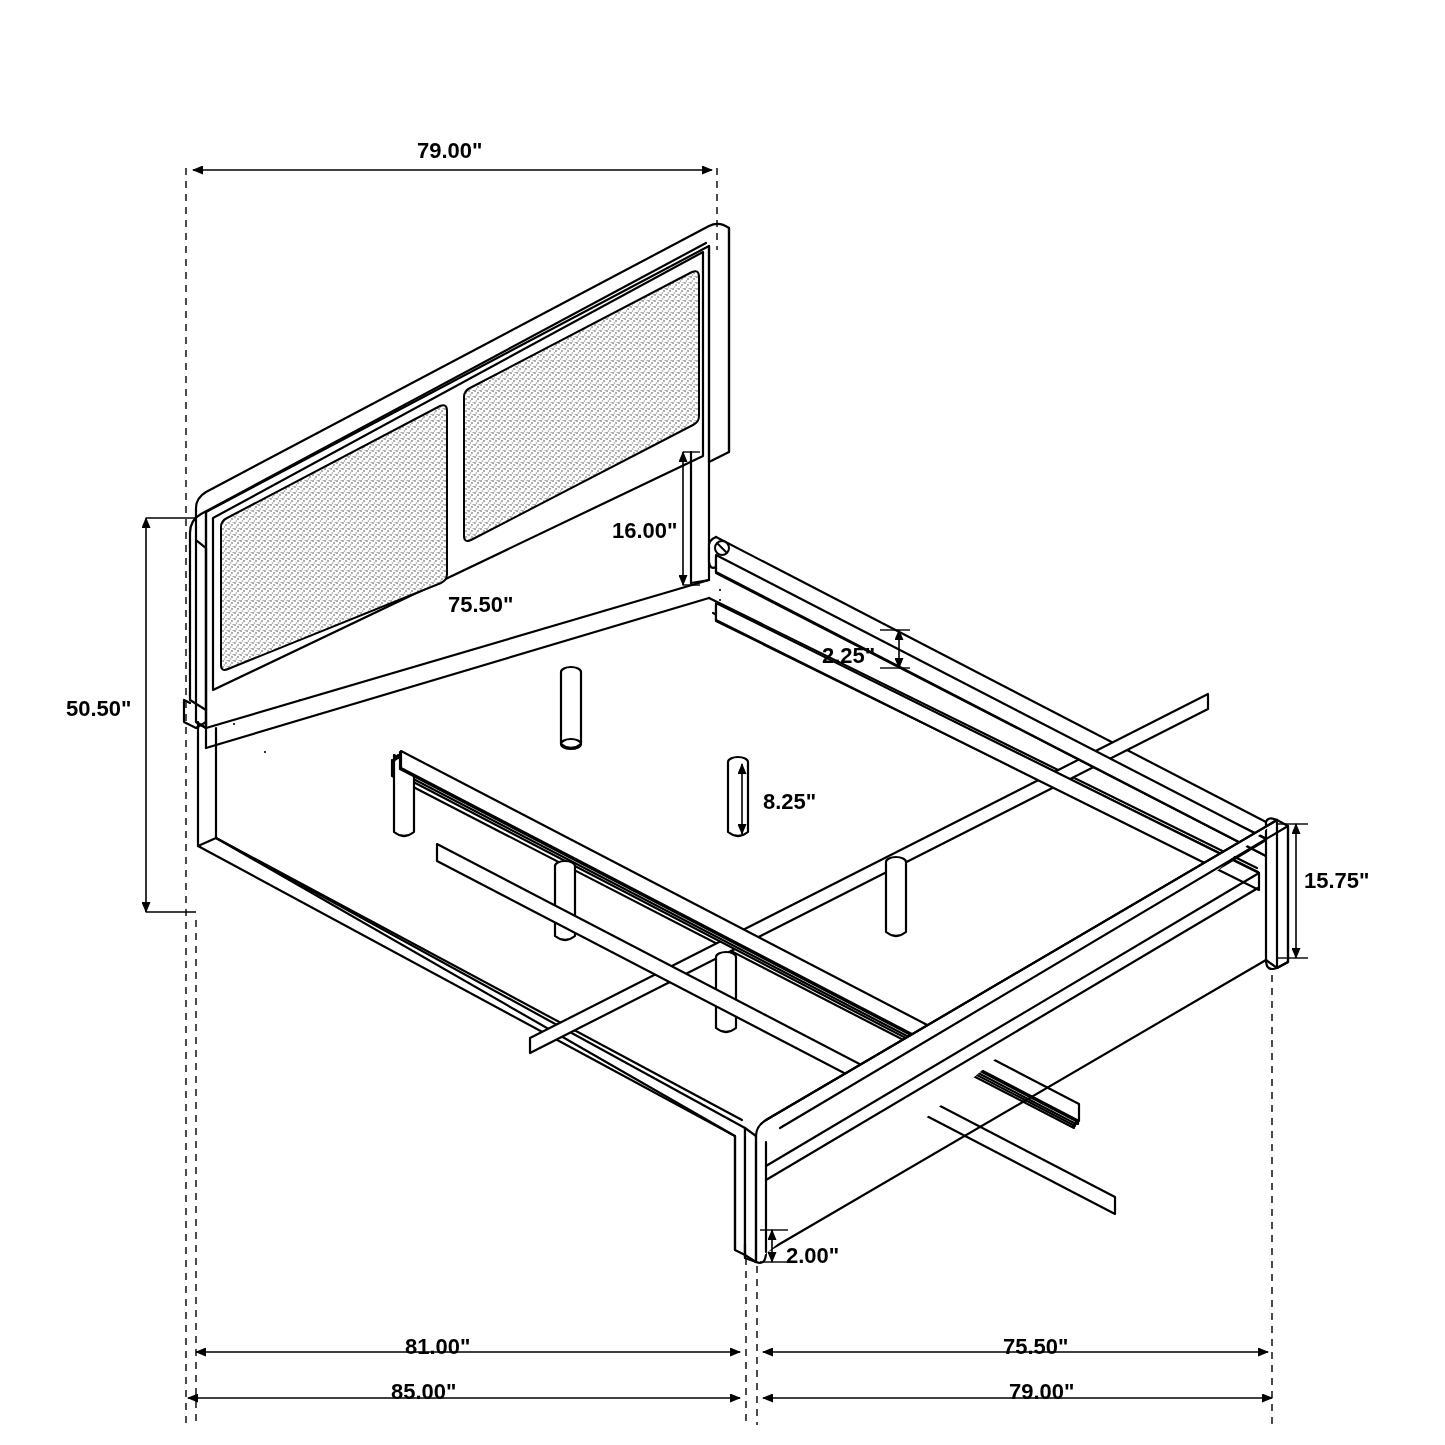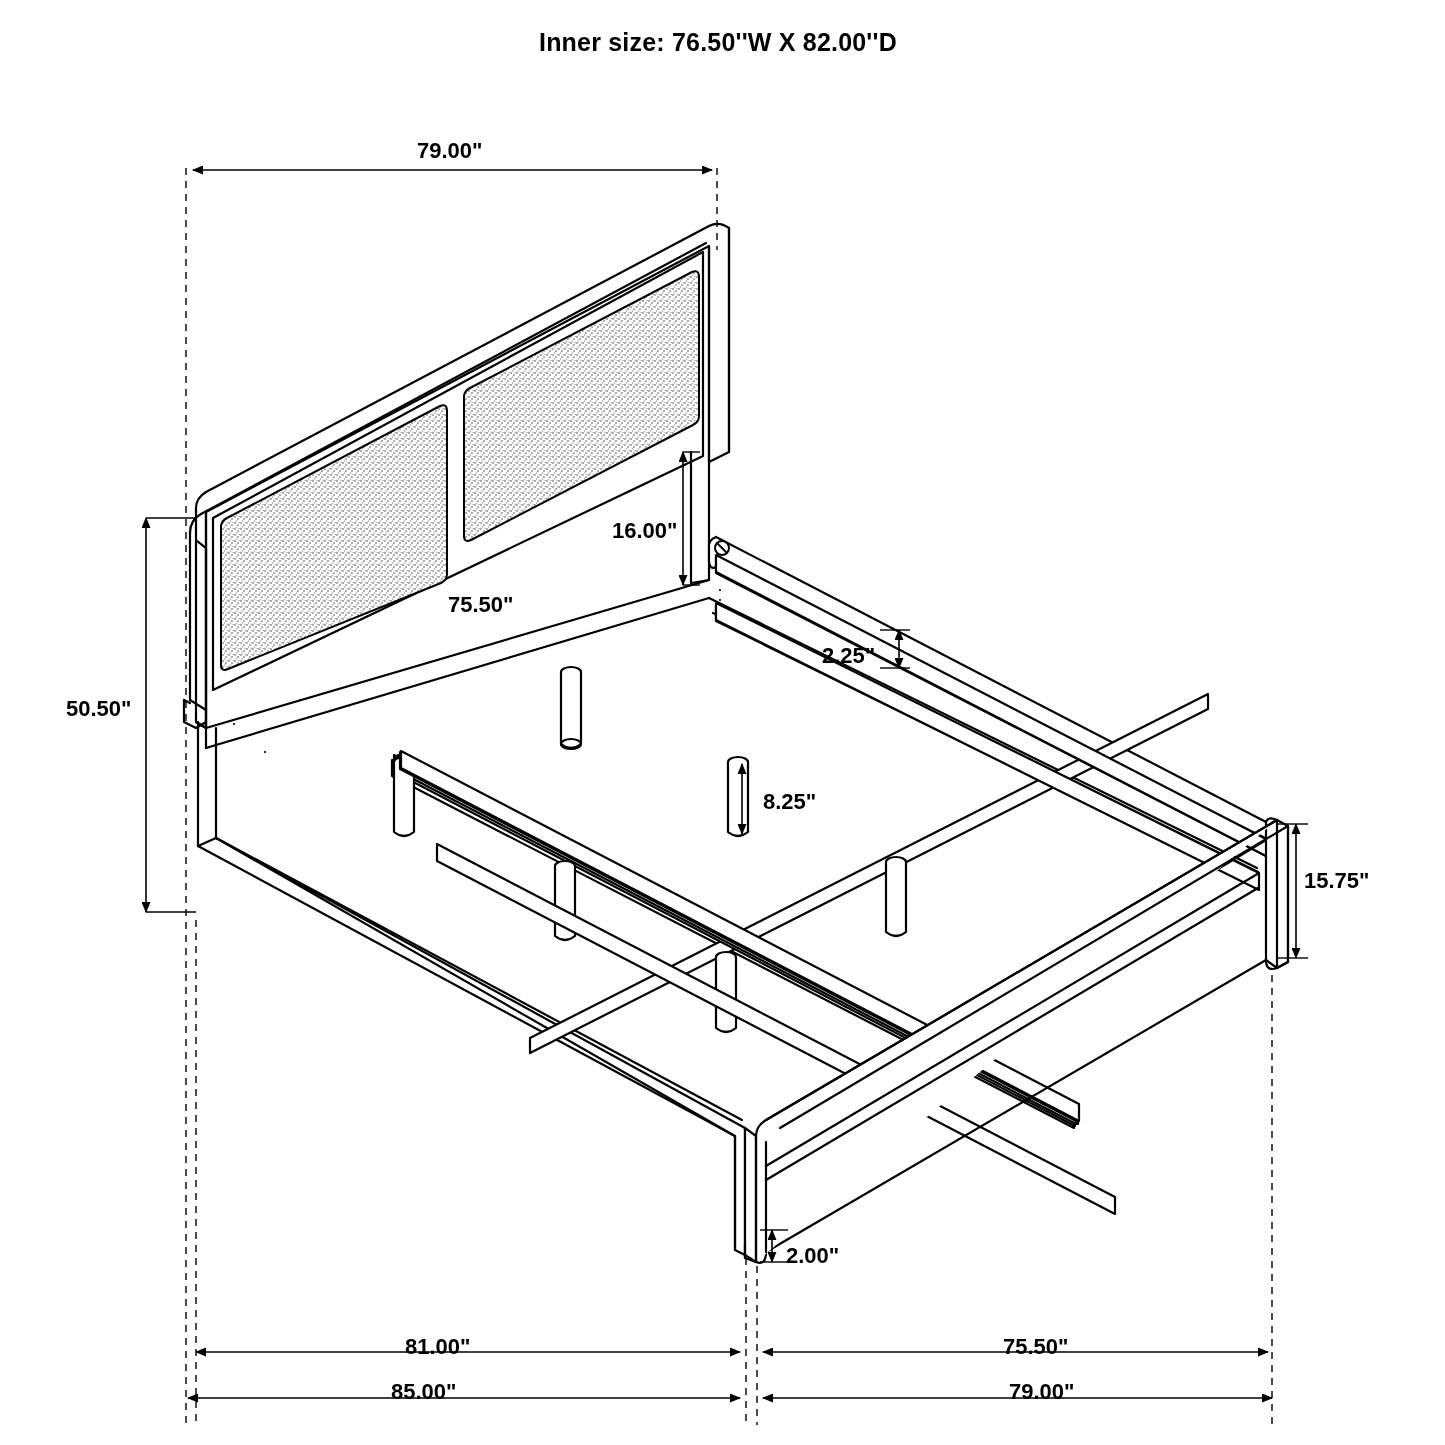--- a/index.html
+++ b/index.html
@@ -312,21 +312,20 @@
       <line x1="196" y1="1352" x2="740" y2="1352" marker-start="url(#arrowStart)" marker-end="url(#arrowEnd)"></line>
 
       <line x1="763" y1="1352" x2="1268" y2="1352" marker-start="url(#arrowStart)" marker-end="url(#arrowEnd)"></line>
 
       <line x1="188" y1="1398" x2="740" y2="1398" marker-start="url(#arrowStart)" marker-end="url(#arrowEnd)"></line>
 
       <line x1="763" y1="1398" x2="1272" y2="1398" marker-start="url(#arrowStart)" marker-end="url(#arrowEnd)"></line>
     </g>
   </svg>
 
-  <div class="lbl title" style="left:539px; top:28px;">Inner size: 76.50''W X 82.00''D</div>
 
   <div class="lbl dim" style="left:417px; top:138px;">79.00"</div>
 
   <div class="lbl dim" style="left:612px; top:518px;">16.00"</div>
 
   <div class="lbl dim" style="left:448px; top:592px;">75.50"</div>
 
   <div class="lbl dim" style="left:822px; top:643px;">2.25"</div>
 
   <div class="lbl dim" style="left:66px; top:696px;">50.50"</div>

